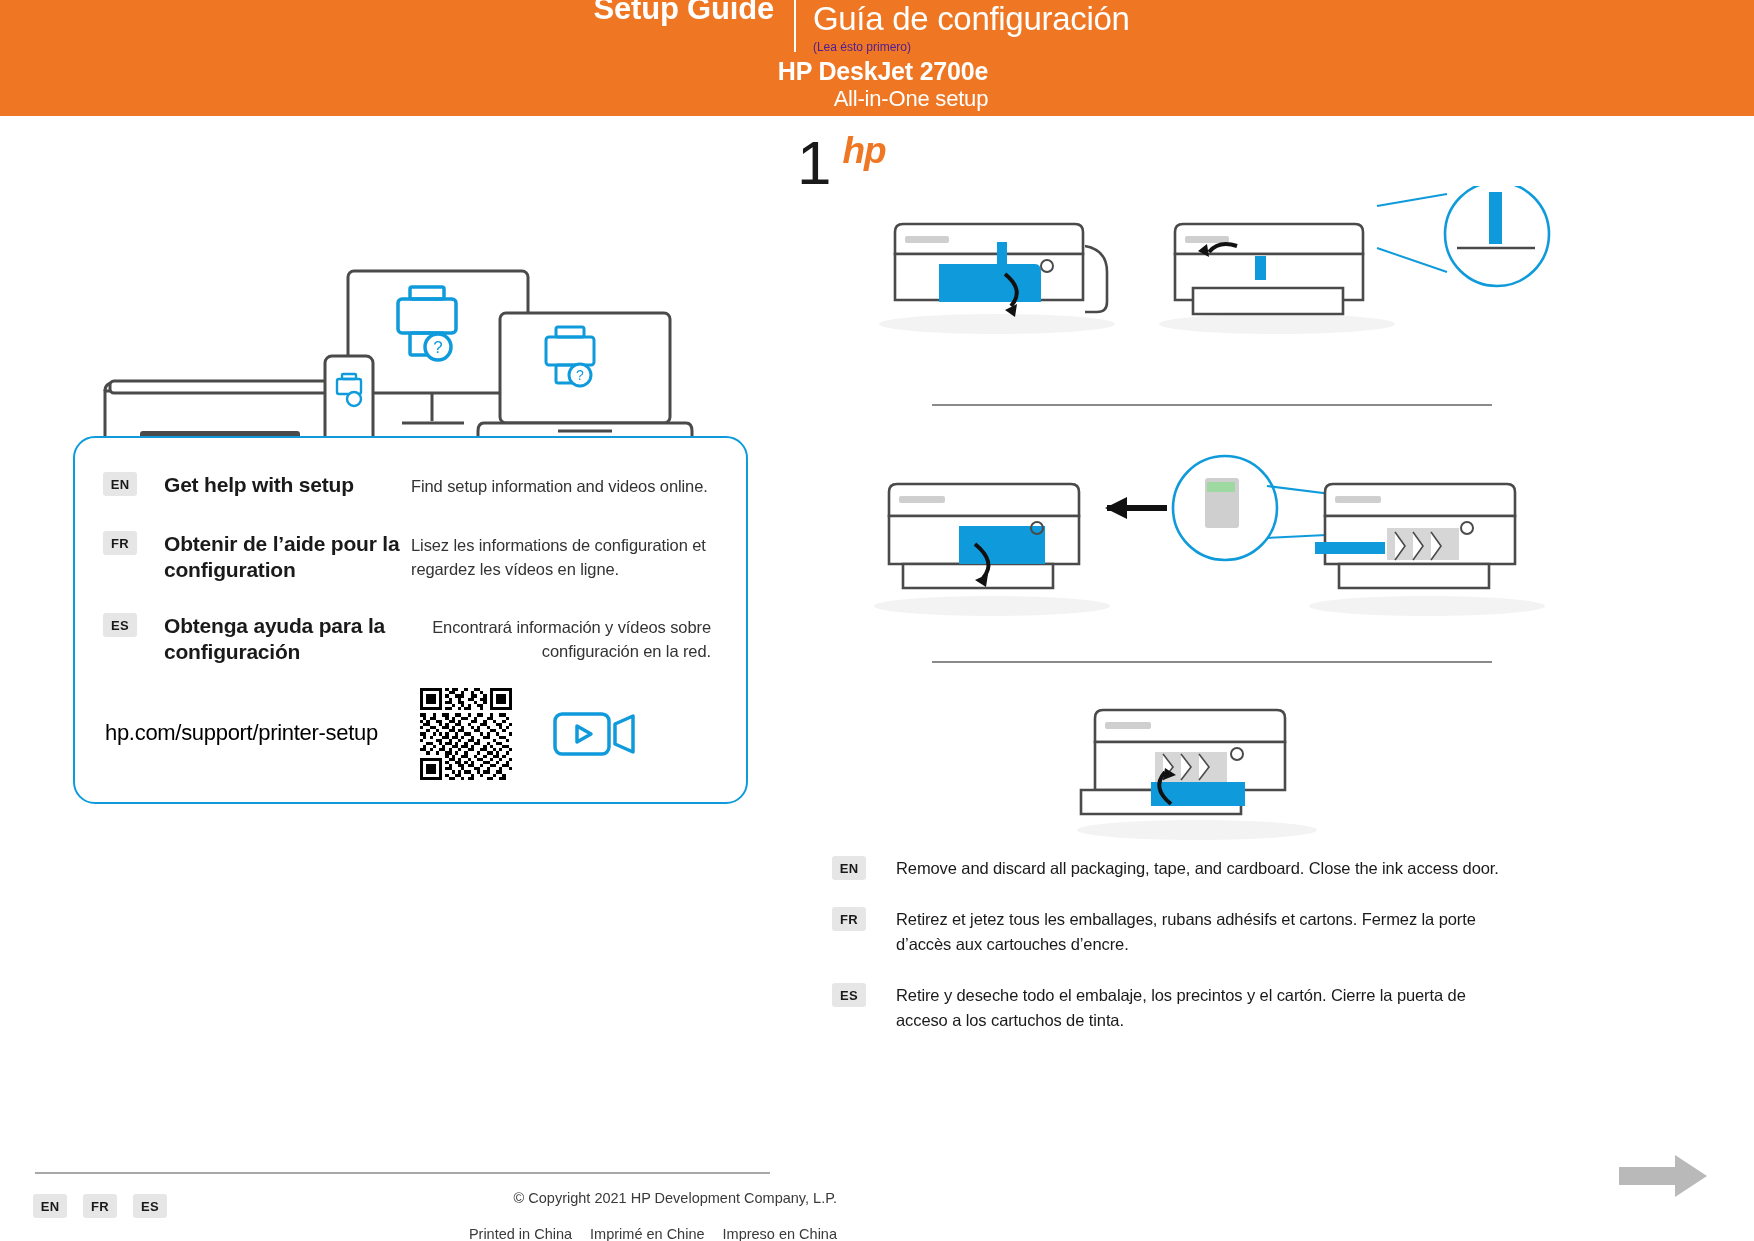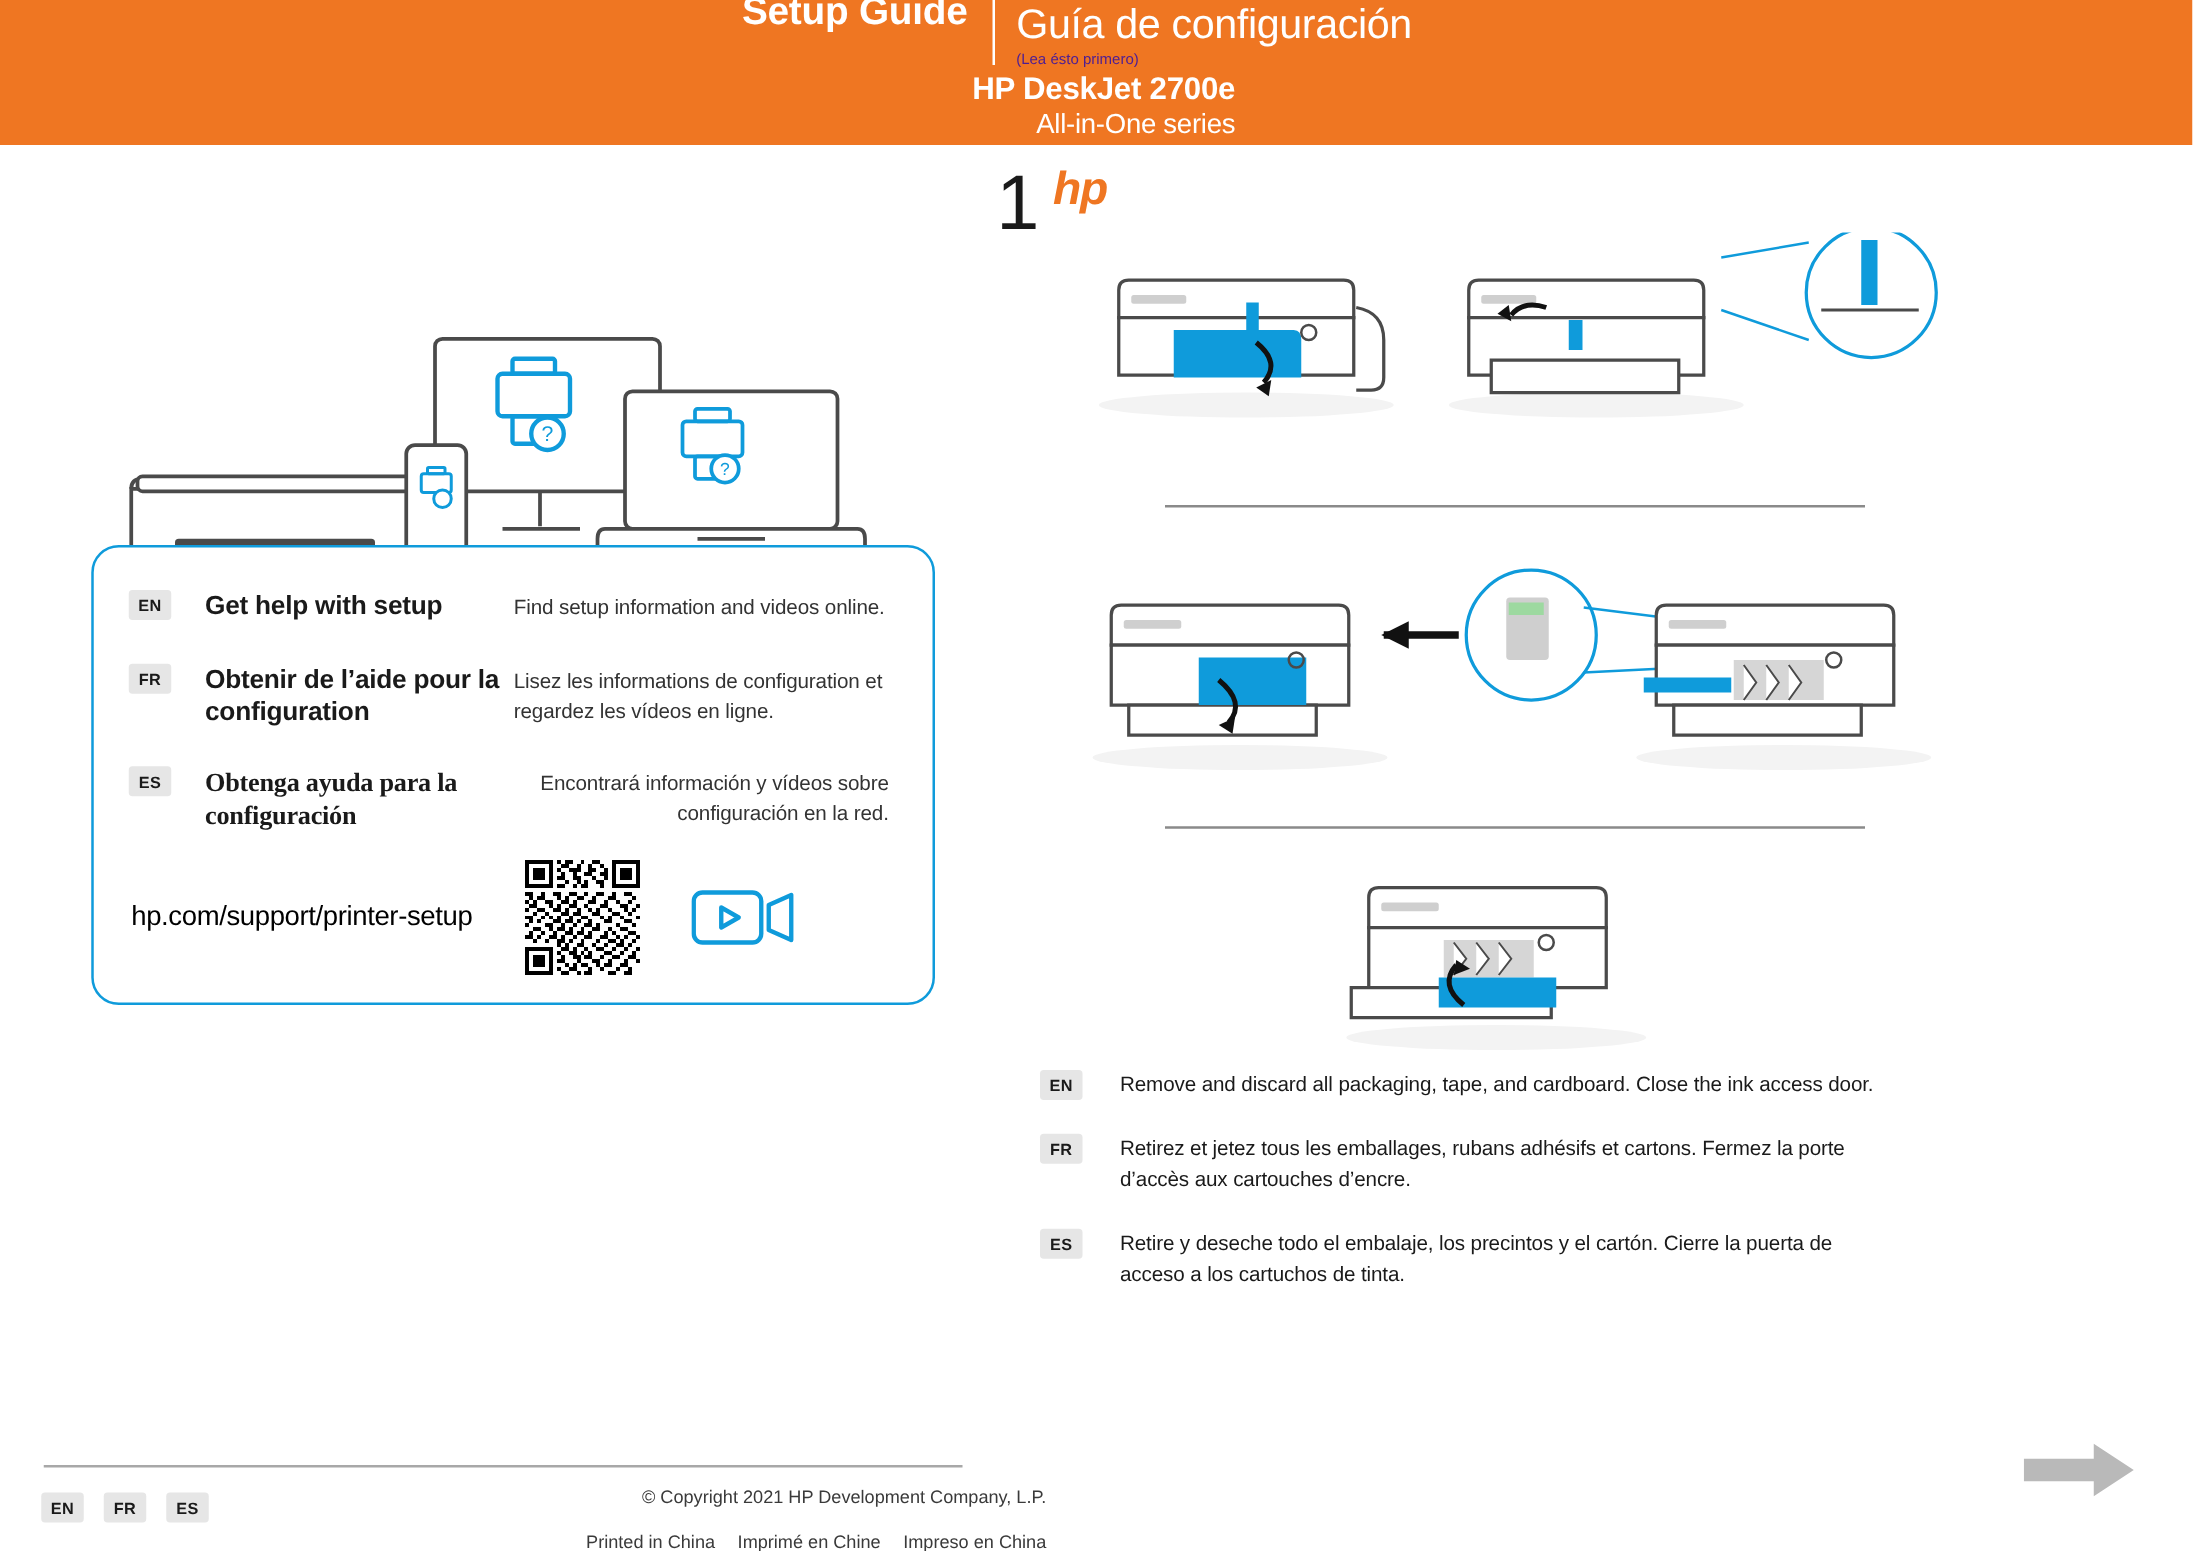--- a/index.html
+++ b/index.html
@@ -132,21 +132,21 @@
       <div class="hdr-en">Setup Guide</div>
       <div class="hdr-rule"></div>
       <div class="hdr-langs">
         <div class="hdr-fr">Guide de configuration</div>
         <div class="hdr-es">Guía de configuración</div>
         <div class="hdr-es-sub">(Lea ésto primero)</div>
       </div>
     </div>
     <div class="hdr-model">
       <div class="hdr-model-1">HP DeskJet 2700e</div>
-      <div class="hdr-model-2">All-in-One series</div>
+      <div class="hdr-model-2">All-in-One setup</div>
     </div>
     <div class="hp-logo">
       <div class="hp-circle">
         <span class="hp-letters">hp</span>
       </div>
       <span class="hp-plus">+</span>
     </div>
   </div>
 
   <div class="left-panel">
@@ -216,21 +216,21 @@
       <div class="help-row help-left" style="top:93px;">
         <span class="lang-tag">FR</span>
         <span class="help-title" style="margin-left:27px;width:240px;">Obtenir de l’aide pour la configuration</span>
       </div>
       <div class="help-right" style="top:95px;">
         <span class="help-desc">Lisez les informations de configuration et regardez les vídeos en ligne.</span>
       </div>
 
       <div class="help-row help-left" style="top:175px;">
         <span class="lang-tag">ES</span>
-        <span class="help-title" style="margin-left:27px;width:240px;font-family:Liberation Serif, serif;">Obtenga ayuda para la configuración</span>
+        <span class="help-title" style="margin-left:27px;width:240px;">Obtenga ayuda para la configuración</span>
       </div>
       <div class="help-right" style="top:177px;text-align:right;">
         <span class="help-desc">Encontrará información y vídeos sobre configuración en la red.</span>
       </div>
 
       <div class="url-text">hp.com/support/printer-setup</div>
 
       <div class="qr">
         <svg width="92" height="92" viewBox="0 0 29 29" shape-rendering="crispEdges">
           <rect width="29" height="29" fill="#fff"></rect>

